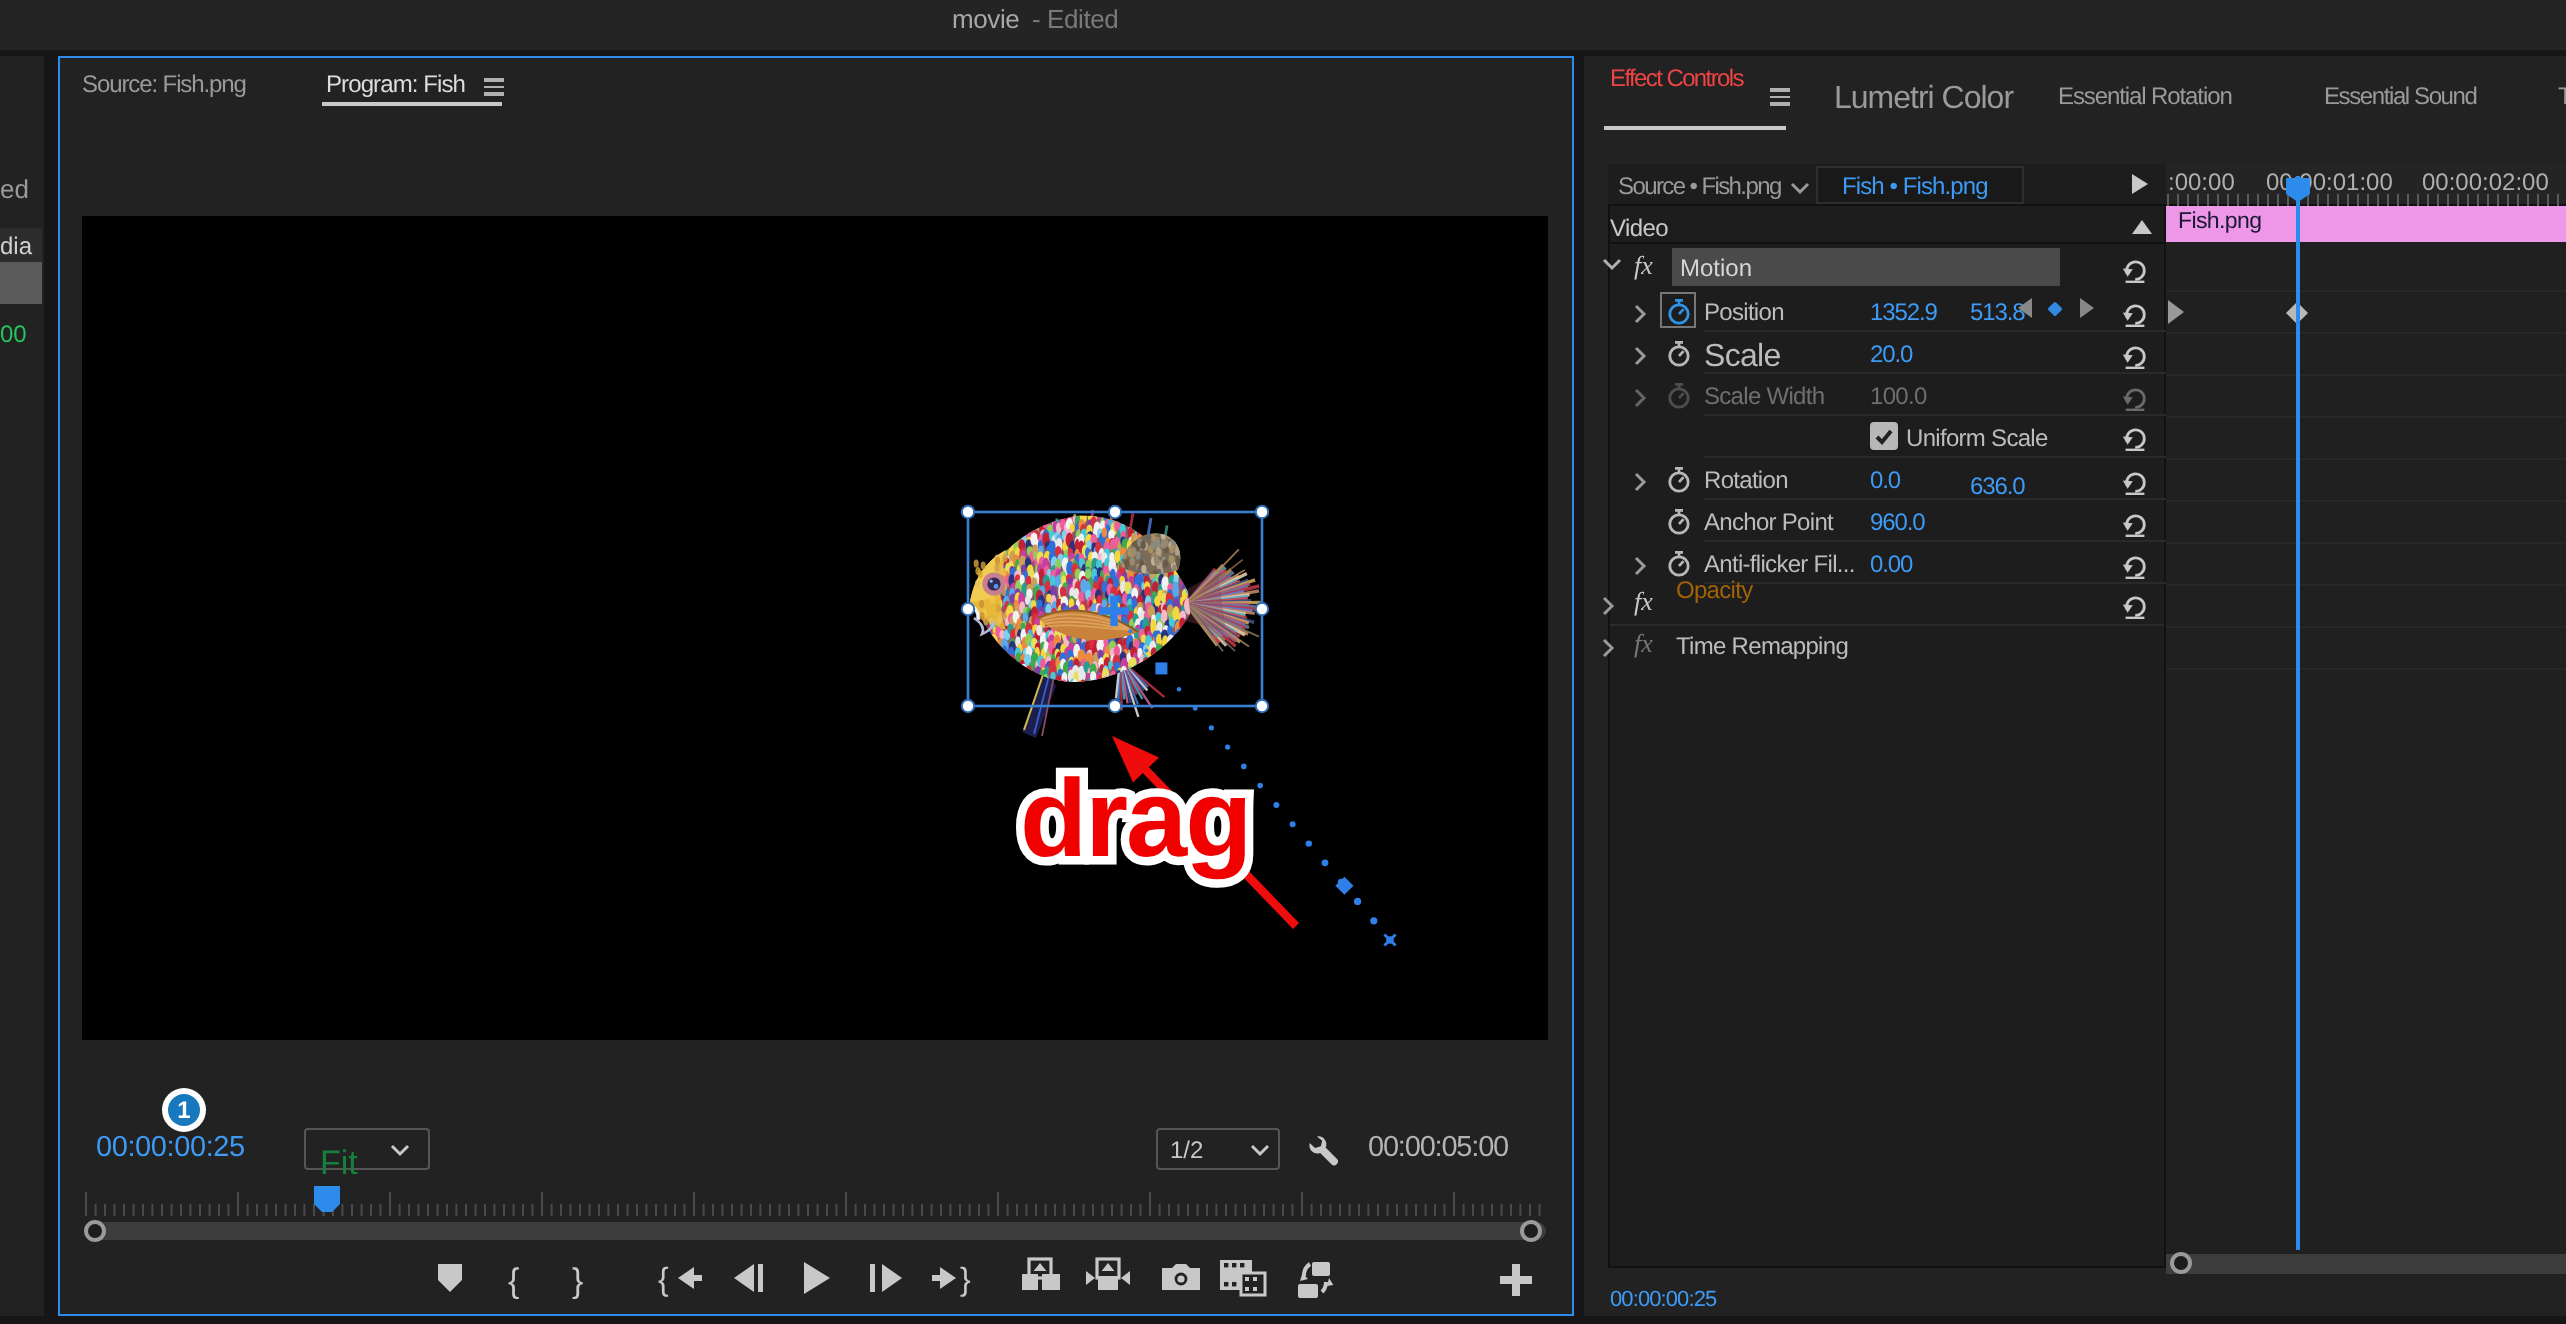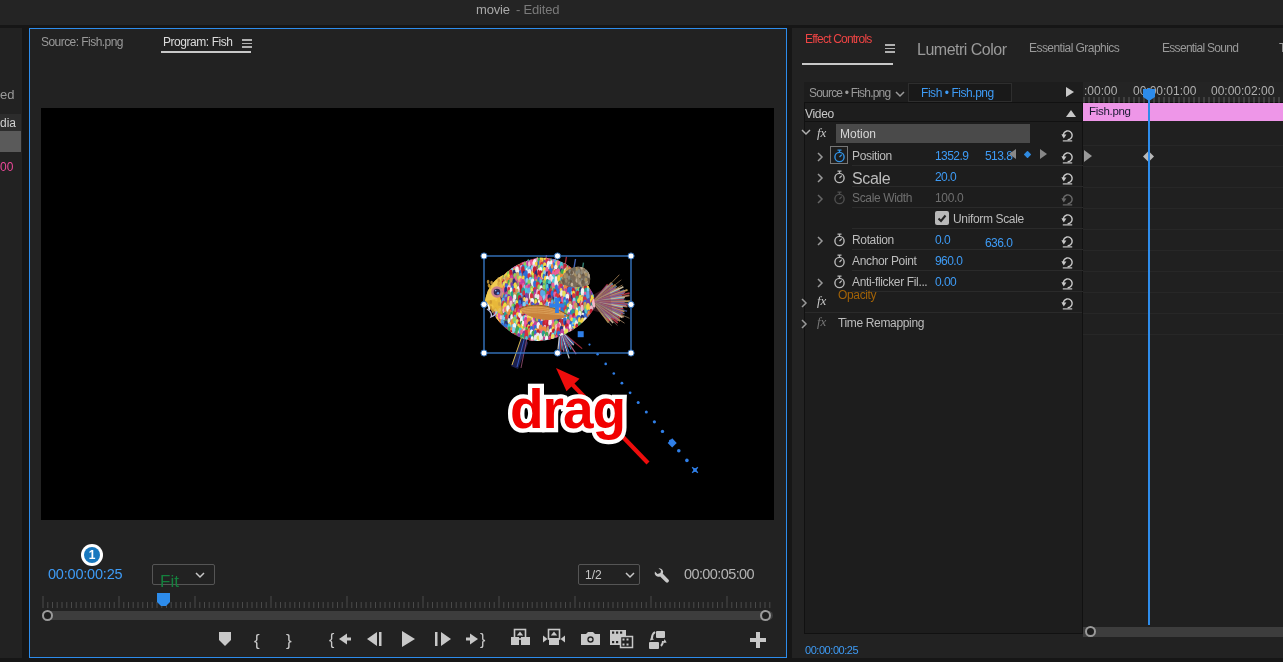--- a/index.html
+++ b/index.html
@@ -9,21 +9,21 @@
 .tri{position:absolute;width:0;height:0}
 </style></head><body>
 <div class="abs" style="left:0;top:0;width:1283px;height:25px;background:#242424"></div>
 <div class="txt" style="left:476px;top:2px;font-size:13px;letter-spacing:-0.2px;color:#a8a8a8">movie</div>
 <div class="txt" style="left:516px;top:2px;font-size:13px;letter-spacing:-0.2px;color:#7a7a7a">- Edited</div>
 <div class="panel" style="left:0;top:28px;width:22px;height:630px"></div>
 <div class="txt" style="left:0px;top:87px;font-size:13px;color:#9a9a9a">ed</div>
 <div class="abs" style="left:0;top:114px;width:21px;height:38px;background:#2c2c2c"></div>
 <div class="txt" style="left:0px;top:116px;font-size:12px;color:#d0d0d0">dia</div>
 <div class="abs" style="left:0;top:131px;width:21px;height:21px;background:#5a5a5a"></div>
-<div class="txt" style="left:0px;top:160px;font-size:12px;color:#ec4899">00</div>
+<div class="txt" style="left:0px;top:160px;font-size:12px;color:#22c55e">00</div>
 <div class="panel" style="left:29px;top:28px;width:758px;height:630px;border:1px solid #2d8ceb"></div>
 <div class="txt" style="left:41px;top:35px;font-size:12px;letter-spacing:-0.55px;color:#9a9a9a">Source: Fish.png</div>
 <div class="txt" style="left:163px;top:35px;font-size:12px;letter-spacing:-0.45px;color:#dcdcdc">Program: Fish</div>
 <div class="abs" style="left:161px;top:51px;width:90px;height:2px;background:#c8c8c8"></div>
 <div class="abs" style="left:242px;top:39px;width:10px;height:1.5px;background:#b0b0b0"></div>
 <div class="abs" style="left:242px;top:42.5px;width:10px;height:1.5px;background:#b0b0b0"></div>
 <div class="abs" style="left:242px;top:46px;width:10px;height:1.5px;background:#b0b0b0"></div>
 <div class="abs" style="left:41px;top:108px;width:733px;height:412px;background:#000"></div>
 <svg class="abs" style="left:41px;top:108px" width="733" height="412" viewBox="0 0 733 412">
 <g>
@@ -1614,21 +1614,21 @@
 <path d="M720,10 h6 v-6 h4 v6 h6 v4 h-6 v6 h-4 v-6 h-6 Z"></path>
 </g>
   </svg>
 <div class="panel" style="left:792px;top:28px;width:491px;height:630px"></div>
 <div class="txt" style="left:805px;top:32px;font-size:12px;letter-spacing:-0.8px;color:#ef4444">Effect Controls</div>
 <div class="abs" style="left:885px;top:44px;width:10px;height:1.5px;background:#b0b0b0"></div>
 <div class="abs" style="left:885px;top:47.5px;width:10px;height:1.5px;background:#b0b0b0"></div>
 <div class="abs" style="left:885px;top:51px;width:10px;height:1.5px;background:#b0b0b0"></div>
 <div class="abs" style="left:802px;top:63px;width:91px;height:2px;background:#c8c8c8"></div>
 <div class="txt" style="left:917px;top:41px;font-size:16px;letter-spacing:-0.5px;color:#9a9a9a">Lumetri Color</div>
-<div class="txt" style="left:1029px;top:41px;font-size:12px;letter-spacing:-0.55px;color:#9a9a9a">Essential Graphics</div>
+<div class="txt" style="left:1029px;top:41px;font-size:12px;letter-spacing:-0.55px;color:#9a9a9a">Essential Rotation</div>
 <div class="txt" style="left:1162px;top:41px;font-size:12px;letter-spacing:-0.7px;color:#9a9a9a">Essential Sound</div>
 <div class="txt" style="left:1279px;top:41px;font-size:12px;color:#9a9a9a">T</div>
 <div class="abs" style="left:804px;top:82px;width:279px;height:552px;background:#1d1d1d;border:1px solid #111"></div>
 <div class="abs" style="left:1083px;top:82px;width:200px;height:545px;background:#202020"></div>
 <div class="abs" style="left:804px;top:82px;width:279px;height:21px;background:#1d1d1d;border-bottom:1px solid #111"></div>
 <div class="txt" style="left:809px;top:86px;font-size:12px;letter-spacing:-0.8px;color:#9a9a9a">Source • Fish.png</div>
 <svg class="abs" style="left:894px;top:90px" width="12" height="8">
     <path d="M2,2 L6,6 L10,2" stroke="#9a9a9a" stroke-width="1.5" fill="none"></path>
   </svg>
 <div class="abs" style="left:908px;top:83px;width:104px;height:19px;background:#191919;border:1px solid #2e2e2e"></div>

